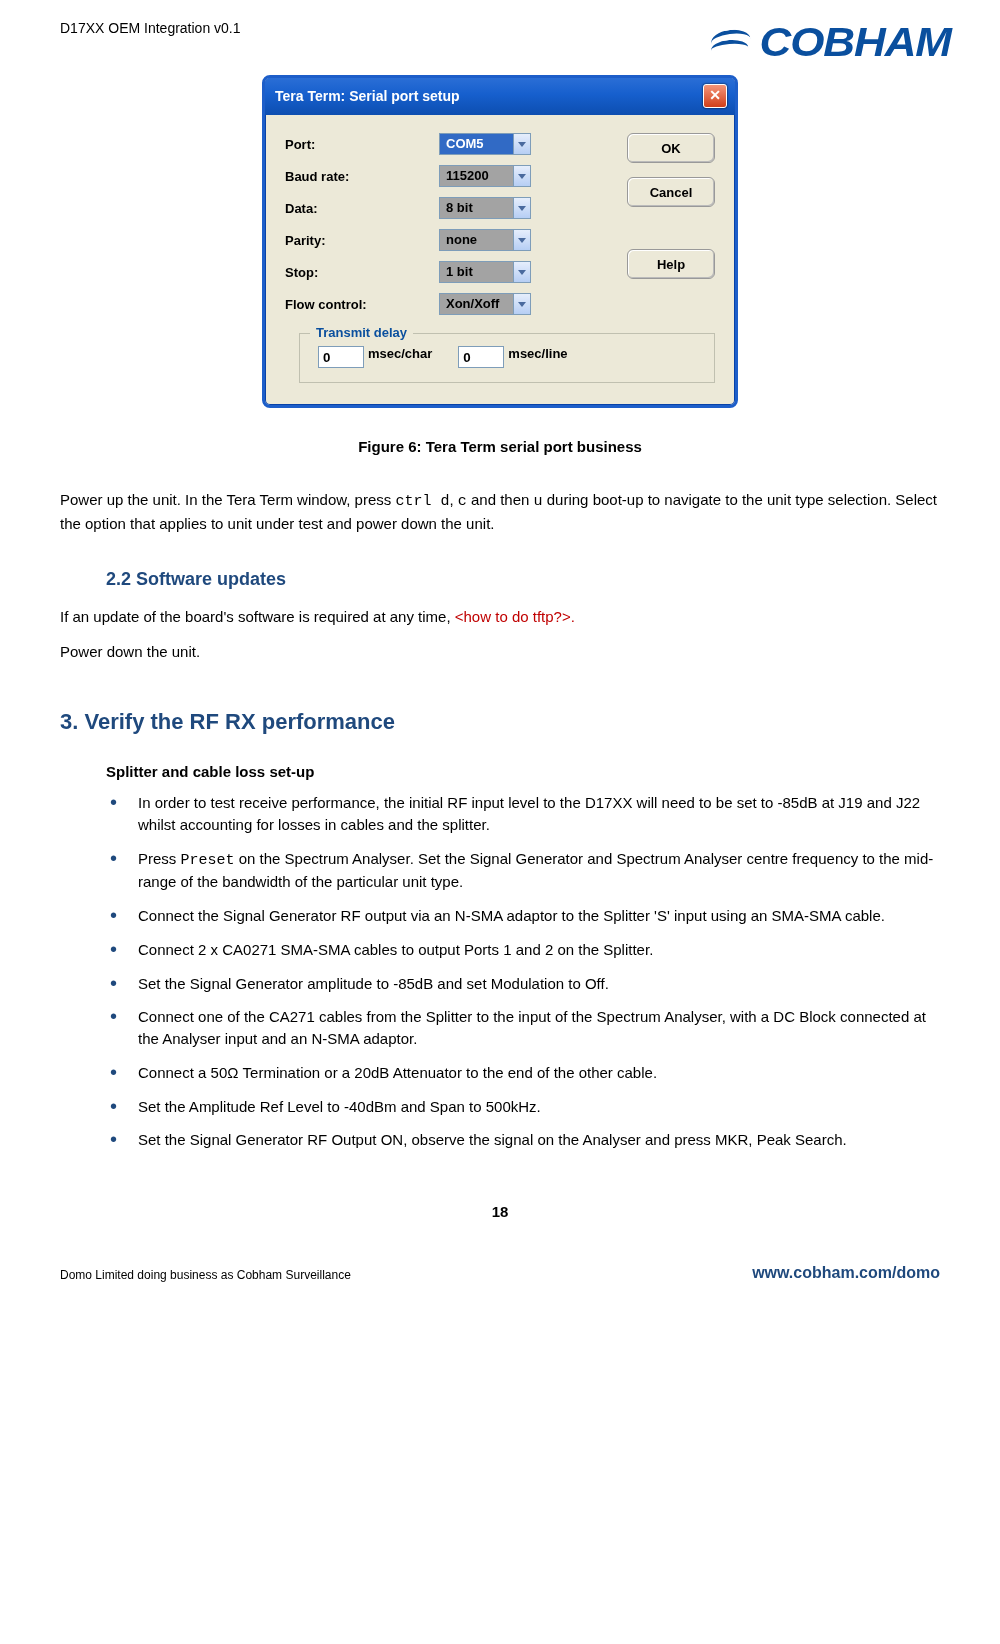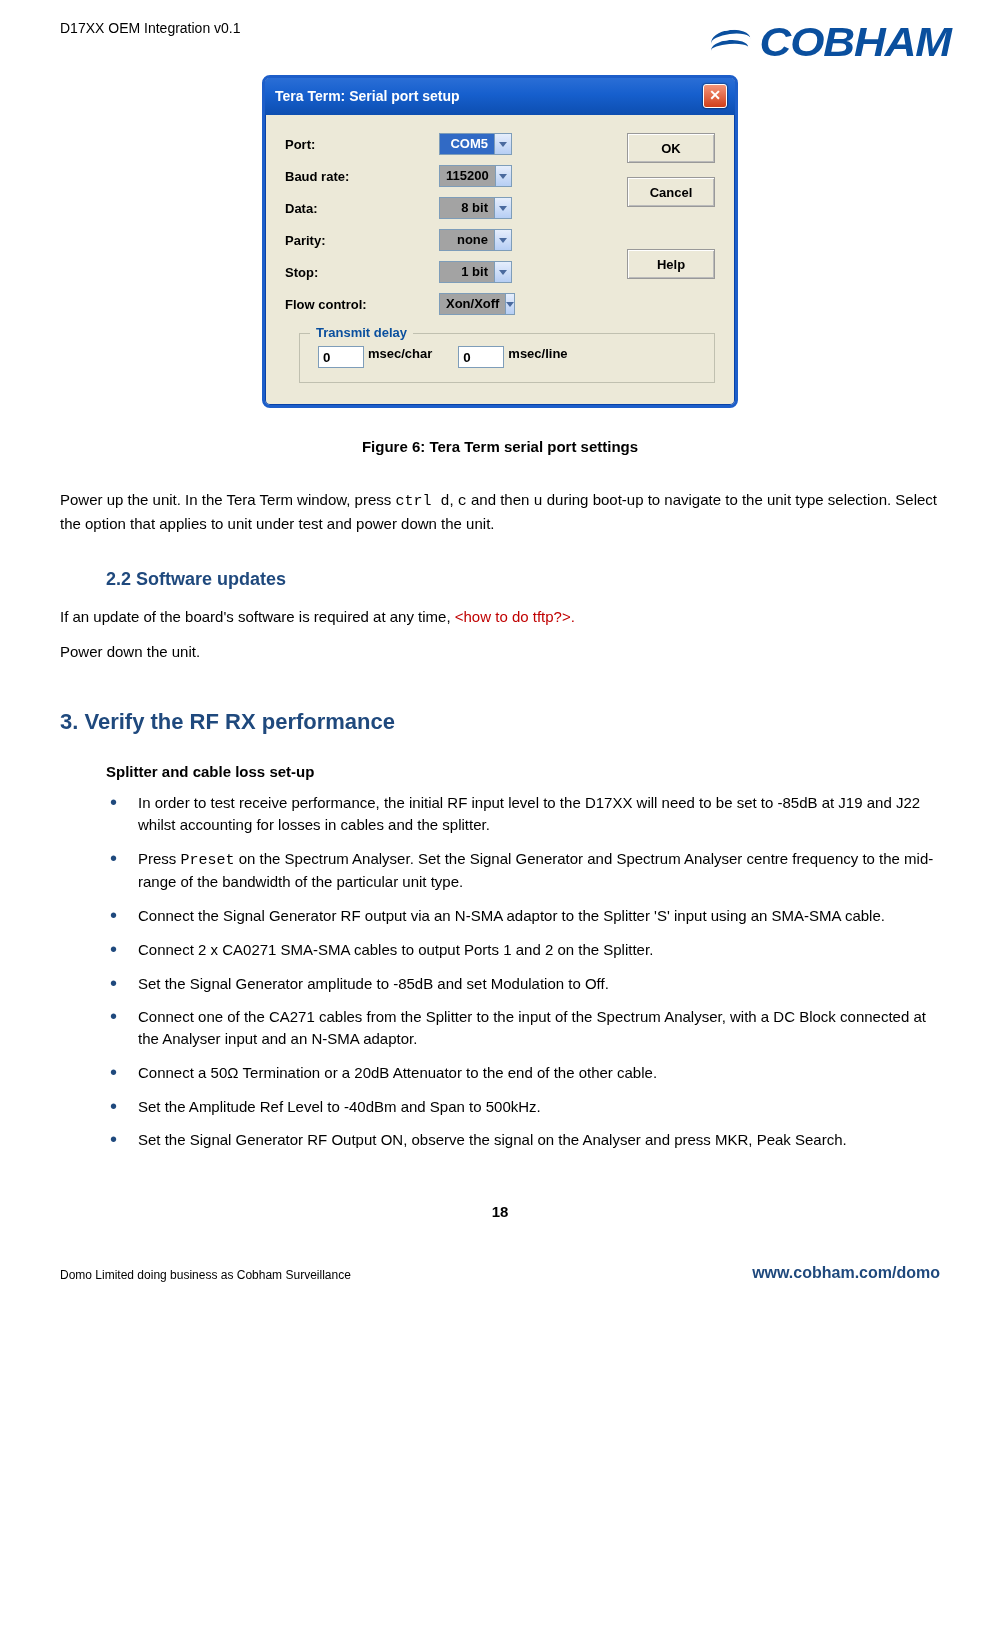--- a/index.html
+++ b/index.html
@@ -108,22 +108,21 @@
     display: flex;
     align-items: center;
     margin-bottom: 10px;
   }
   .form-label {
     width: 154px;
     font-weight: bold;
   }
   .combo {
     display: flex;
-    width: 73px;
-    text-align: right;
+    width: 92px;
   }
   .combo-input {
     flex: 1;
     background: #a3a3a3;
     border: 1px solid #7e9db9;
     border-right: none;
     padding: 2px 6px;
     font-family: Tahoma, Arial, sans-serif;
     font-size: 13px;
     font-weight: bold;
@@ -155,21 +154,21 @@
   .side-buttons {
     position: absolute;
     right: 0;
     top: 0;
   }
   .winbtn {
     width: 86px;
     height: 28px;
     background: #ece9d8;
     border: 1px solid #999;
-    border-radius: 0;
+    border-radius: 6px;
     font-family: Tahoma, Arial, sans-serif;
     font-size: 13px;
     font-weight: bold;
     display: flex;
     align-items: center;
     justify-content: center;
     box-shadow: inset 1px 1px 0 #fff, inset -1px -1px 0 #bbb;
   }
   .row-area {
     position: relative;
@@ -354,21 +353,21 @@
           <span class="legend">Transmit delay</span>
           <input class="num-input" value="0" style="">
           <span class="delay-label">msec/char</span>
           <input class="num-input" value="0" style="">
           <span class="delay-label" style="margin-right:0">msec/line</span>
         </div>
       </div>
     </div>
   </div>
 
-  <div class="figure-caption">Figure 6: Tera Term serial port settings</div>
+  <div class="figure-caption">Figure 6: Tera Term serial port business</div>
 
   <p class="body-text">
     <span>Power up the unit. In the Tera Term window, press </span><span class="mono">ctrl d</span><span>, </span><span class="mono">c</span><span> and then </span><span class="mono">u</span><span> during boot-up to navigate to the unit type selection. Select the option that applies to unit under test and power down the unit.</span>
   </p>
 
   <div class="h2">2.2 Software updates</div>
 
   <p class="body-text">
     <span>If an update of the board's software is required at any time, </span><span class="red">&lt;how to do tftp?&gt;.</span>
   </p>

